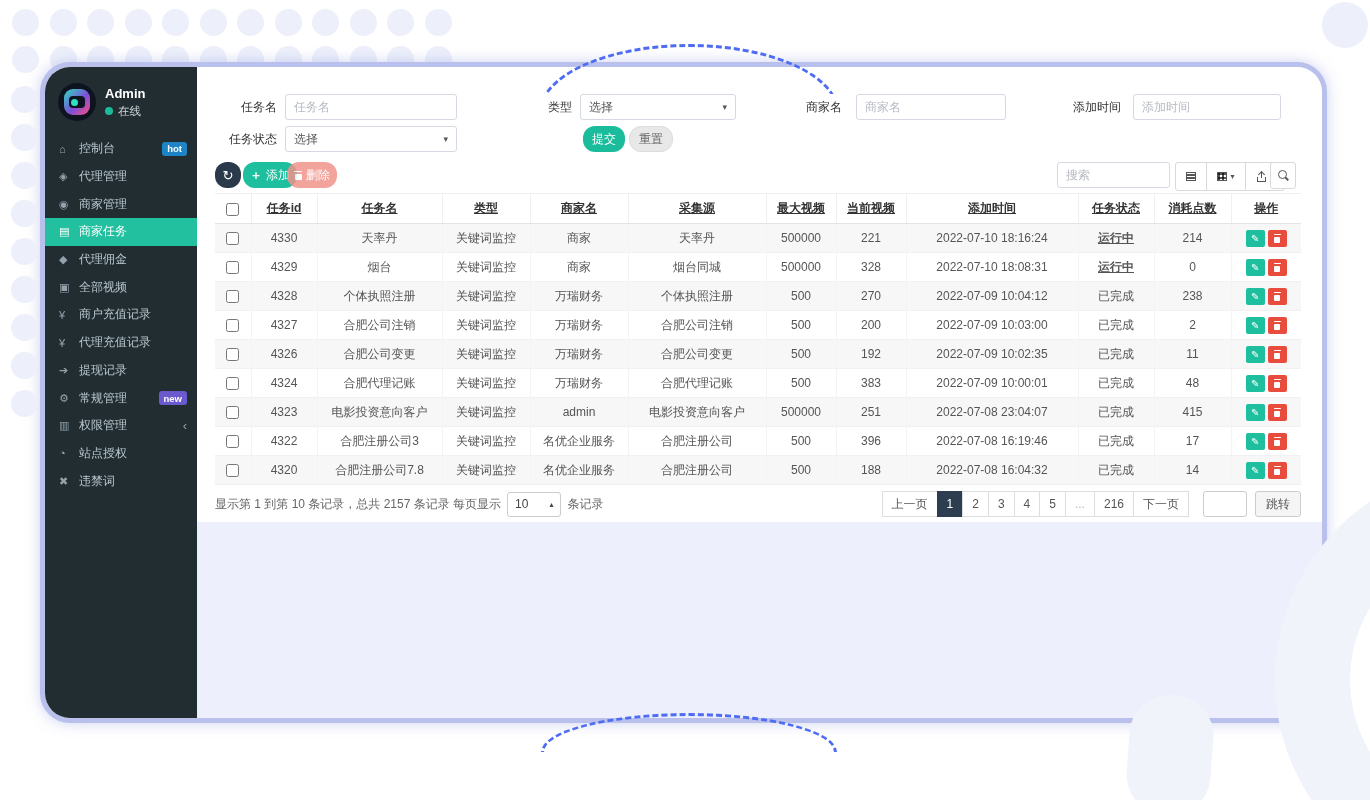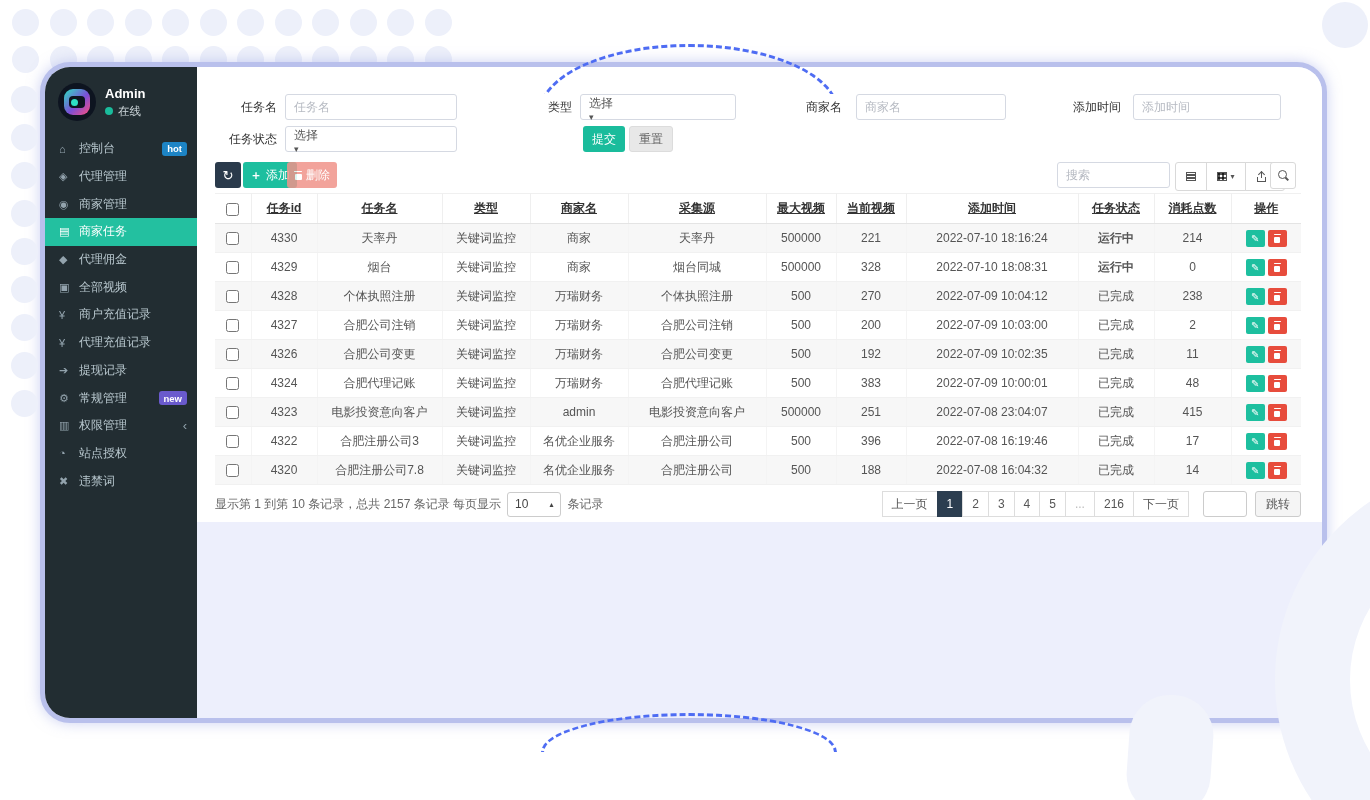--- a/index.html
+++ b/index.html
@@ -42,23 +42,23 @@
   .s-badge.hot{background:#1d84c5;}
   .s-badge.new{background:#6a5acd;}
   .s-chev{margin-left:auto;color:#8fa0aa;font-size:13px;}
 
   
   .content{position:absolute;left:152px;top:0;width:1125px;height:455px;background:#fff;border-radius:0 25px 0 0;}
   .f-label{position:absolute;width:70px;font-size:12px;color:#333;text-align:right;line-height:26px;}
   .f-input,.f-select{position:absolute;height:26px;border:1px solid #d5d9e2;border-radius:3px;box-sizing:border-box;font-size:12px;color:#555;background:#fff;}
   .f-input{padding:0 8px;font-family:inherit;}
   .f-input::placeholder{color:#b6bac2;}
-  .f-select{display:flex;justify-content:space-between;padding:0 8px;cursor:pointer;flex-direction:column;}
+  .f-select{display:flex;align-items:center;justify-content:space-between;padding:0 8px;cursor:pointer;}
   .f-select .caret{font-size:9px;color:#555;}
-  .btn{border:none;border-radius:3px;font-size:12px;cursor:pointer;font-family:inherit;display:inline-flex;align-items:center;justify-content:center;gap:4px;}
+  .btn{border:none;border-radius:12px;font-size:12px;cursor:pointer;font-family:inherit;display:inline-flex;align-items:center;justify-content:center;gap:4px;}
   .btn-submit{position:absolute;left:386px;top:59px;height:26px;padding:0 9px;background:#1abc9c;color:#fff;}
   .btn-reset{position:absolute;left:432px;top:59px;height:26px;padding:0 9px;background:#e8e8e8;color:#666;border:1px solid #dcdcdc;box-sizing:border-box;}
   .btn-refresh{position:absolute;left:18px;top:95px;width:26px;height:26px;background:#2a3a4b;color:#fff;font-size:13px;}
   .btn-add{position:absolute;left:46px;top:95px;height:26px;padding:0 7px;background:#1dbf9f;color:#fff;}
   .btn-add .plus{font-weight:bold;font-size:12px;}
   .btn-del-top{position:absolute;left:90px;top:95px;height:26px;padding:0 7px;background:#f0938a;color:#fff;opacity:.85;}
   .search-input{position:absolute;left:860px;top:95px;width:113px;height:26px;}
   .tool-group{position:absolute;left:978px;top:95px;display:flex;}
   .tool-btn{width:30px;height:27px;background:#fff;border:1px solid #d9d9d9;margin-left:-1px;display:flex;align-items:center;justify-content:center;gap:3px;cursor:pointer;color:#555;}
   .tool-btn:first-child{margin-left:0;border-radius:3px 0 0 3px;}
@@ -78,21 +78,21 @@
   .icon-magnifier::after{content:"";position:absolute;left:7.5px;top:8px;width:4px;height:1.6px;background:#555;transform:rotate(45deg);}
 
   
   table.grid{position:absolute;left:18px;top:126px;width:1086px;border-collapse:collapse;table-layout:fixed;}
   .grid th{font-size:12px;font-weight:bold;color:#333;padding:6px 3px;border-top:1px solid #f0f0f0;border-bottom:1px solid #e4e4e4;border-right:1px solid #efefef;text-align:center;overflow:hidden;white-space:nowrap;text-decoration:underline;}
   .grid th:last-child{border-right:none;}
   .grid td{font-size:12px;color:#555;padding:5.5px 3px;border-bottom:1px solid #f1f1f1;border-right:1px solid #f4f4f4;text-align:center;overflow:hidden;white-space:nowrap;}
   .grid td:last-child{border-right:none;}
   .grid tbody tr:nth-child(odd){background:#f7f7f7;}
   .grid input[type=checkbox]{width:13px;height:13px;margin:0;vertical-align:middle;cursor:pointer;}
-  .st-running{color:#28a745;font-weight:bold;font-size:12.5px;}
+  .st-running{color:#28a745;font-weight:bold;font-size:12.5px;text-decoration:underline;}
   .st-done{color:#ccc;}
   .op-btn{display:inline-flex;align-items:center;justify-content:center;width:19px;height:17px;border:none;border-radius:2px;margin:0 1.5px;color:#fff;font-size:10px;cursor:pointer;vertical-align:middle;}
   .op-edit{background:#1dbf9f;}
   .op-del{background:#e74c3c;position:relative;}
   .icon-trash{position:relative;width:8px;height:9px;display:inline-block;}
   .icon-trash::before{content:"";position:absolute;top:0;left:0;right:0;height:1.8px;background:#fff;border-radius:1px;}
   .icon-trash::after{content:"";position:absolute;top:3px;left:0.5px;right:0.5px;bottom:0;background:#fff;border-radius:1px;}
 
   
   .table-footer{position:absolute;left:18px;top:424px;width:1086px;display:flex;align-items:center;font-size:12px;color:#666;}

